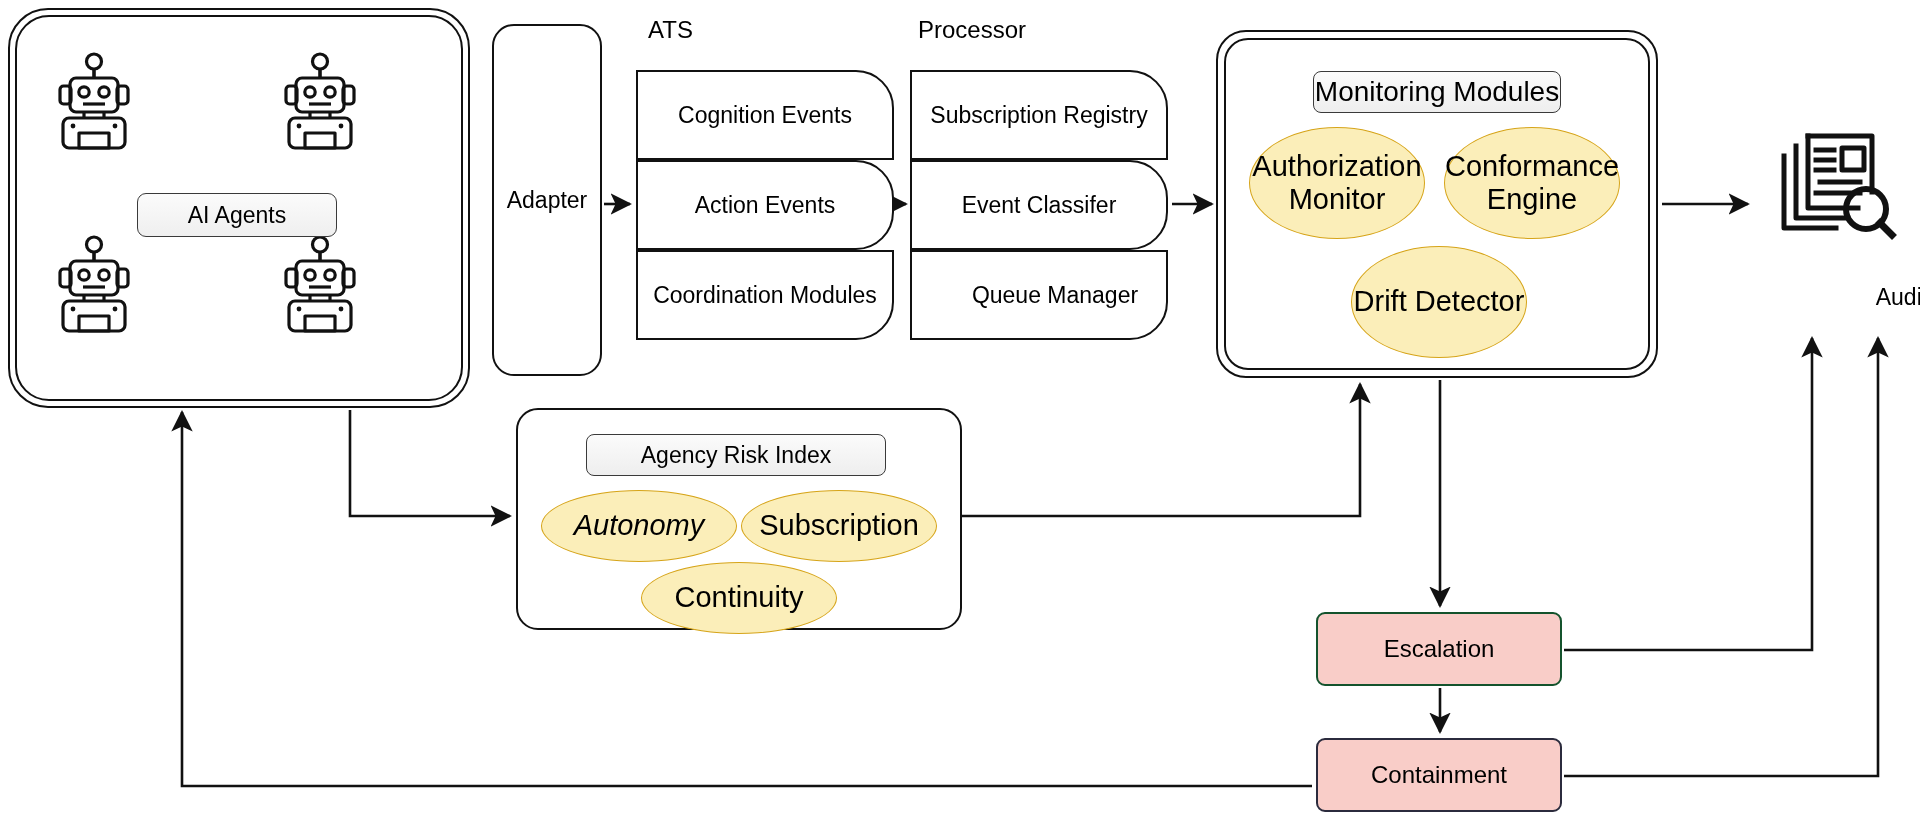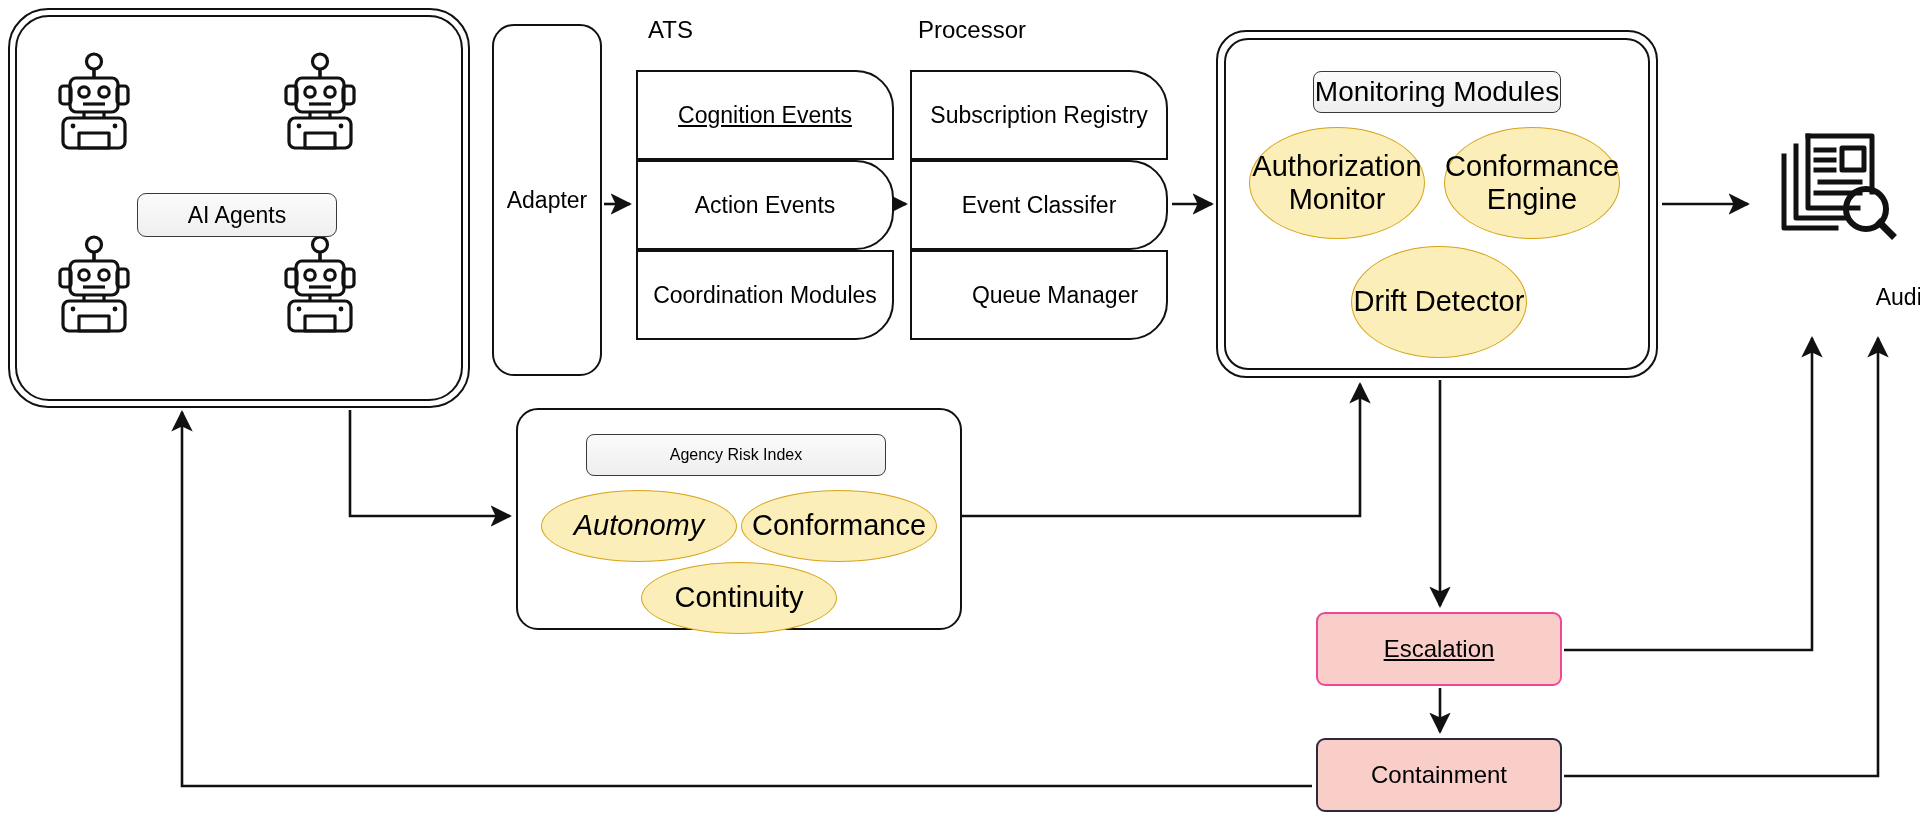--- a/index.html
+++ b/index.html
@@ -80,21 +80,21 @@
     display: flex; align-items: center; justify-content: center;
     text-align: center;
     font-size: 23px;
     line-height: 1.15;
   }
   .r-top    { border-radius: 0 38px 0 0; }
   .r-mid    { border-radius: 0 38px 38px 0; }
   .r-bottom { border-radius: 0 0 38px 0; }
 
   
-  .ats-1 { left: 636px; top: 70px;  width: 258px; height: 90px; text-decoration: underline; }
+  .ats-1 { left: 636px; top: 70px;  width: 258px; height: 90px; }
   .ats-2 { left: 636px; top: 160px; width: 258px; height: 90px; }
   .ats-3 { left: 636px; top: 250px; width: 258px; height: 90px; }
   
   .pr-1  { left: 910px; top: 70px;  width: 258px; height: 90px; }
   .pr-2  { left: 910px; top: 160px; width: 258px; height: 90px; }
   .pr-3  { left: 910px; top: 250px; width: 258px; height: 90px; padding-left: 32px; }
 
   
   .mon-outer {
     left: 1216px; top: 30px; width: 442px; height: 348px;
@@ -135,35 +135,35 @@
     border: 2.5px solid #111111;
     border-radius: 22px;
     background: #ffffff;
   }
   .ari-title {
     left: 586px; top: 434px; width: 300px; height: 42px;
     border: 1.6px solid #3a3a3a;
     border-radius: 8px;
     background: linear-gradient(180deg,#fbfbfb 0%, #eeeeee 100%);
     display: flex; align-items: center; justify-content: center;
-    font-size: 16px;
+    font-size: 23px;
   }
   .ell-auto { left: 541px; top: 490px; width: 196px; height: 72px; font-style: italic; }
   .ell-adap { left: 741px; top: 490px; width: 196px; height: 72px; }
   .ell-cont { left: 641px; top: 562px; width: 196px; height: 72px; }
 
   
   .resp-box {
     width: 246px; height: 74px;
     border-radius: 9px;
     background: #f9cdc8;
     display: flex; align-items: center; justify-content: center;
     font-size: 24px;
   }
-  .escalation { left: 1316px; top: 612px; border: 2px solid #ec4899; text-decoration: underline; }
+  .escalation { left: 1316px; top: 612px; border: 2px solid #14532d; }
   .containment{ left: 1316px; top: 738px; border: 2px solid #2b2b3d; }
 
   
   .audit-icon { left: 1774px; top: 130px; width: 124px; height: 112px; }
   .audit-icon svg { width: 100%; height: 100%; display: block; }
   .audit-label {
     left: 1838px; top: 284px; width: 140px;
     text-align: right;
     font-size: 23px;
   }
@@ -302,21 +302,21 @@
   <div class="node mon-outer"></div>
   <div class="node mon-inner"></div>
   <div class="node mon-title">Monitoring Modules</div>
   <div class="node ellipse ell-auth">Authorization Monitor</div>
   <div class="node ellipse ell-conf">Conformance Engine</div>
   <div class="node ellipse ell-drift">Drift Detector</div>
 
   <div class="node ari-box"></div>
   <div class="node ari-title">Agency Risk Index</div>
   <div class="node ellipse ell-auto">Autonomy</div>
-  <div class="node ellipse ell-adap">Conformance</div>
+  <div class="node ellipse ell-adap">Subscription</div>
   <div class="node ellipse ell-cont">Continuity</div>
 
   <div class="node resp-box escalation">Escalation</div>
   <div class="node resp-box containment">Containment</div>
 
   <div class="node audit-icon">
     <svg viewBox="0 0 124 112" xmlns="http://www.w3.org/2000/svg" fill="none" stroke="#111111" stroke-width="5" stroke-linejoin="round" stroke-linecap="square">
       <path d="M 10 26 L 10 98 L 62 98"></path>
       <path d="M 22 16 L 22 88 L 74 88"></path>
       <path d="M 34 6 L 98 6 L 98 62"></path>

